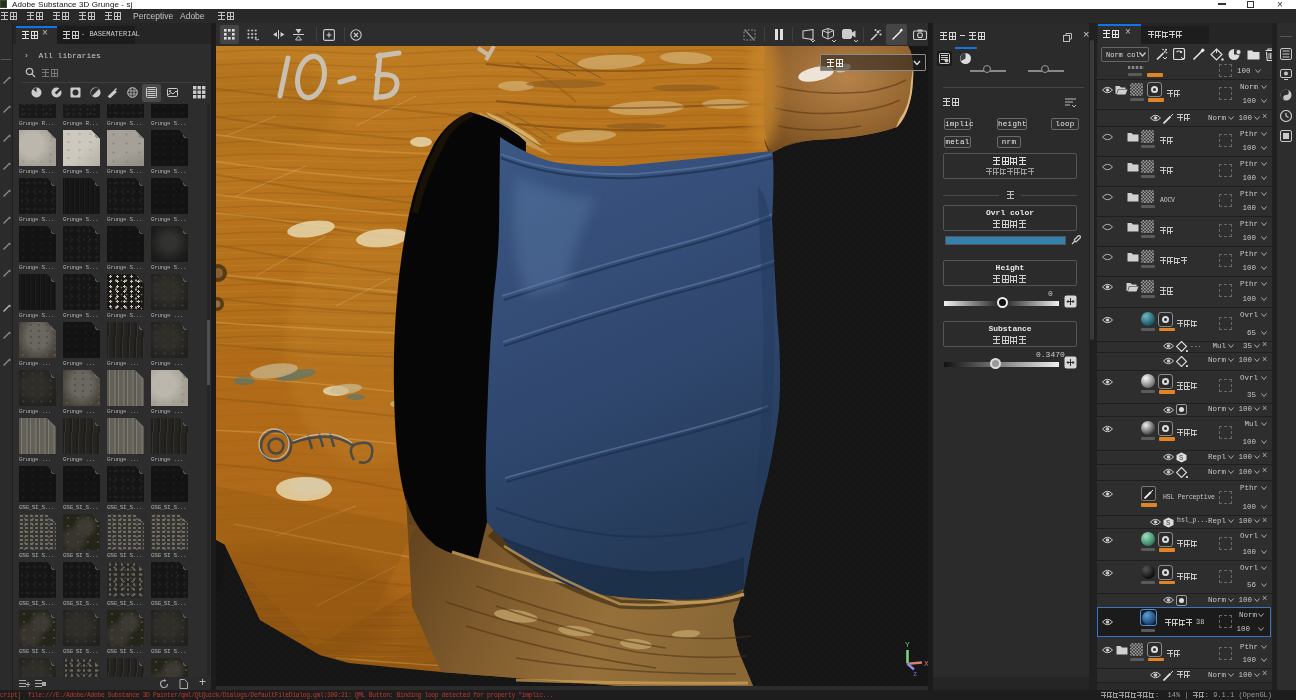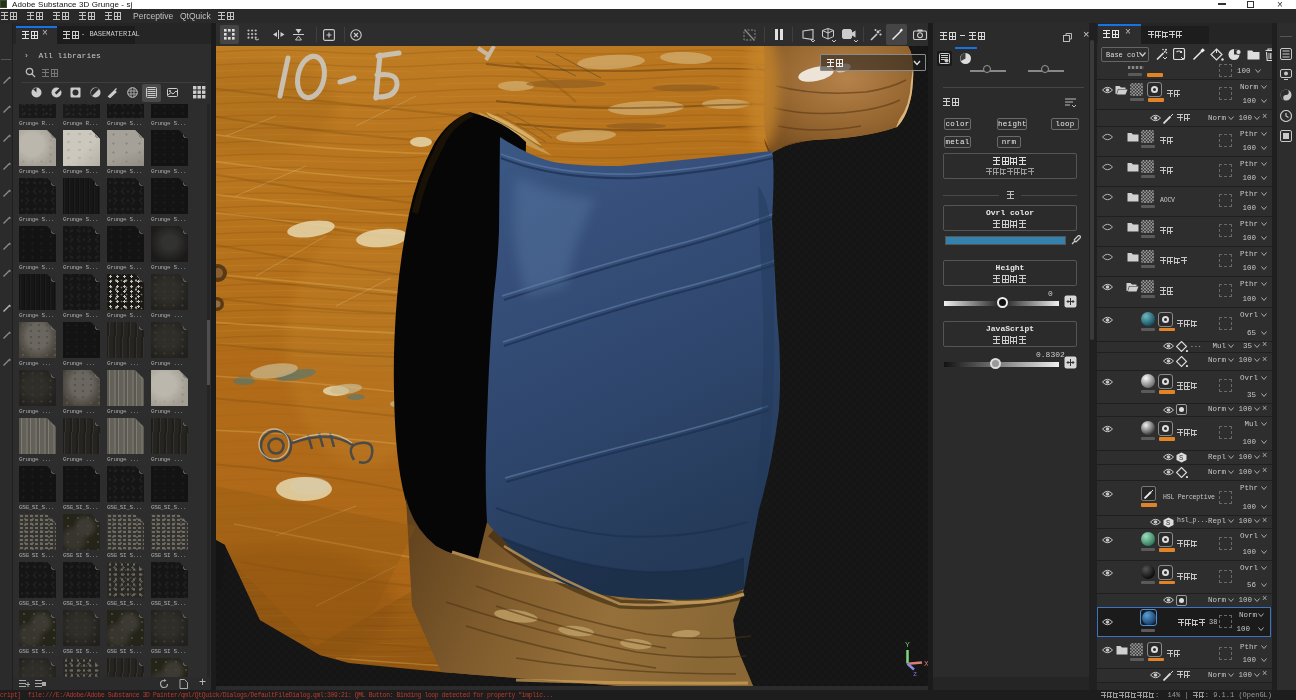--- a/index.html
+++ b/index.html
@@ -35,21 +35,21 @@
 <div class="abs" style="left:1277px;top:0px;font-size:10px;color:#333;line-height:9px">×</div>
 </div>
 <div class="abs" style="left:0;top:9px;width:1296px;height:14px;background:#292929;color:#c2c2c2">
 <div class="abs" style="left:1px;top:3px"><i class="cj a "></i><i class="cj b "></i></div>
 <div class="abs" style="left:27px;top:3px"><i class="cj a "></i><i class="cj b "></i></div>
 <div class="abs" style="left:53px;top:3px"><i class="cj a "></i><i class="cj b "></i></div>
 <div class="abs" style="left:79px;top:3px"><i class="cj a "></i><i class="cj b "></i></div>
 <div class="abs" style="left:105px;top:3px"><i class="cj a "></i><i class="cj b "></i></div>
 <div class="abs" style="left:218px;top:3px"><i class="cj a "></i><i class="cj b "></i></div>
 <div class="abs" style="left:133px;top:1.5px;font-size:8.5px">Perceptive</div>
-<div class="abs" style="left:180px;top:1.5px;font-size:8.5px">QtQuick</div>
+<div class="abs" style="left:180px;top:1.5px;font-size:8.5px">Adobe</div>
 </div>
 <div class="abs" style="left:0;top:23px;width:13px;height:667px;background:#2b2b2b;border-right:1px solid #1f1f1f">
 <div class="abs" style="left:1px;top:36px;width:10px;height:1px;background:#555"></div>
 <svg class="abs" style="left:1.5px;top:52px" width="10" height="10" viewBox="0 0 10 10">
 <path d="M1.5 8.5 L7.5 2.5 M7 2 L8.5 3.5" stroke="#8a8a8a" stroke-width="1.4" fill="none"></path>
     </svg>
 <svg class="abs" style="left:1.5px;top:81px" width="10" height="10" viewBox="0 0 10 10">
 <path d="M1.5 8.5 L7.5 2.5 M7 2 L8.5 3.5" stroke="#8a8a8a" stroke-width="1.4" fill="none"></path>
     </svg>
 <svg class="abs" style="left:1.5px;top:110px" width="10" height="10" viewBox="0 0 10 10">
@@ -658,21 +658,21 @@
 <div class="abs" style="left:37px;top:47px;width:36px;height:1.5px;background:#888"></div>
 <div class="abs" style="left:95px;top:47px;width:36px;height:1.5px;background:#888"></div>
 <div class="abs" style="left:50px;top:42px;width:8px;height:8px;border-radius:50%;border:1.5px solid #999;background:#2b2b2b"></div>
 <div class="abs" style="left:108px;top:42px;width:8px;height:8px;border-radius:50%;border:1.5px solid #999;background:#2b2b2b"></div>
 <div class="abs" style="left:10px;top:64px;width:141px;height:1px;background:#454545"></div>
 <div class="abs" style="left:10px;top:75px;color:#d0d0d0"><i class="cj a "></i><i class="cj b "></i></div>
 <svg class="abs" style="left:132px;top:75px" width="11" height="10" viewBox="0 0 11 10">
       <path d="M0 1 H11 M0 4 H8 M0 7 H5" stroke="#bbb" stroke-width="1.2"></path>
       <path d="M7 7 l2 2 l2 -2" stroke="#bbb" fill="none" stroke-width="1"></path>
     </svg>
-<div class="abs mono" style="left:11px;top:95px;width:27px;height:12px;border:1px solid #6a6a6a;border-radius:2px;background:#2e2e2e;color:#e8e8e8;font-size:7.5px;text-align:center;line-height:11px;letter-spacing:0.3px">color</div>
+<div class="abs mono" style="left:11px;top:95px;width:27px;height:12px;border:1px solid #6a6a6a;border-radius:2px;background:#2e2e2e;color:#e8e8e8;font-size:7.5px;text-align:center;line-height:11px;letter-spacing:0.3px">implic</div>
 <div class="abs mono" style="left:64px;top:95px;width:30px;height:12px;border:1px solid #6a6a6a;border-radius:2px;background:#2e2e2e;color:#e8e8e8;font-size:7.5px;text-align:center;line-height:11px;letter-spacing:0.3px">height</div>
 <div class="abs mono" style="left:118px;top:95px;width:28px;height:12px;border:1px solid #6a6a6a;border-radius:2px;background:#2e2e2e;color:#e8e8e8;font-size:7.5px;text-align:center;line-height:11px;letter-spacing:0.3px">loop</div>
 <div class="abs mono" style="left:11px;top:113px;width:27px;height:12px;border:1px solid #6a6a6a;border-radius:2px;background:#2e2e2e;color:#e8e8e8;font-size:7.5px;text-align:center;line-height:11px;letter-spacing:0.3px">metal</div>
 <div class="abs mono" style="left:64px;top:113px;width:24px;height:12px;border:1px solid #6a6a6a;border-radius:2px;background:#2e2e2e;color:#e8e8e8;font-size:7.5px;text-align:center;line-height:11px;letter-spacing:0.3px">nrm</div>
 <div class="abs" style="left:10px;top:130px;width:134px;height:26px;border:1px solid #555;border-radius:2px"></div>
 <div class="abs" style="left:60px;top:134px;color:#ddd"><i class="cj a "></i><i class="cj b "></i><i class="cj c "></i><i class="cj a "></i></div>
 <div class="abs" style="left:53px;top:145px;color:#999"><i class="cj a s"></i><i class="cj b s"></i><i class="cj c s"></i><i class="cj a s"></i><i class="cj b s"></i><i class="cj c s"></i><i class="cj a s"></i></div>
 <div class="abs" style="left:10px;top:172px;width:56px;height:1px;background:#4a4a4a"></div>
 <div class="abs" style="left:88px;top:172px;width:56px;height:1px;background:#4a4a4a"></div>
 <div class="abs" style="left:73.5px;top:168px;color:#bbb"><i class="cj a "></i></div>
@@ -687,41 +687,41 @@
 <div class="abs mono" style="left:0;top:240px;width:154px;text-align:center;color:#e8e8e8;font-size:8px;font-weight:bold">Height</div>
 <div class="abs" style="left:60px;top:252px;color:#ccc"><i class="cj a "></i><i class="cj b "></i><i class="cj c "></i><i class="cj a "></i></div>
 <div class="abs mono" style="left:115px;top:266px;color:#ccc;font-size:8px">0</div>
 <div class="abs" style="left:11px;top:278px;width:115px;height:5px;background:linear-gradient(90deg,#f0f0f0,#222 49%,#222 51%,#f0f0f0)"></div>
 <div class="abs" style="left:64px;top:274px;width:11px;height:11px;border-radius:50%;background:#111;border:2px solid #eee"></div>
 <svg class="abs" style="left:131px;top:272px" width="13" height="13" viewBox="0 0 13 13">
       <rect x="0.5" y="0.5" width="12" height="12" rx="2" fill="#d8d8d8"></rect>
       <path d="M3 6.5 H10 M6.5 3 V10 M3 6.5 l1.5 -1.5 M3 6.5 l1.5 1.5 M10 6.5 l-1.5 -1.5 M10 6.5 l-1.5 1.5" stroke="#333" stroke-width="1"></path>
     </svg>
 <div class="abs" style="left:10px;top:298px;width:134px;height:26px;border:1px solid #555;border-radius:2px"></div>
-<div class="abs mono" style="left:0;top:301px;width:154px;text-align:center;color:#e8e8e8;font-size:8px;font-weight:bold">JavaScript</div>
+<div class="abs mono" style="left:0;top:301px;width:154px;text-align:center;color:#e8e8e8;font-size:8px;font-weight:bold">Substance</div>
 <div class="abs" style="left:60px;top:313px;color:#ccc"><i class="cj a "></i><i class="cj b "></i><i class="cj c "></i><i class="cj a "></i></div>
-<div class="abs mono" style="left:103px;top:327px;color:#ccc;font-size:8px">0.8302</div>
+<div class="abs mono" style="left:103px;top:327px;color:#ccc;font-size:8px">0.3470</div>
 <div class="abs" style="left:11px;top:339px;width:115px;height:5px;background:linear-gradient(90deg,#111,#f0f0f0)"></div>
 <div class="abs" style="left:57px;top:335px;width:11px;height:11px;border-radius:50%;background:#999;border:2px solid #ddd"></div>
 <svg class="abs" style="left:131px;top:333px" width="13" height="13" viewBox="0 0 13 13">
       <rect x="0.5" y="0.5" width="12" height="12" rx="2" fill="#d8d8d8"></rect>
       <path d="M3 6.5 H10 M6.5 3 V10 M3 6.5 l1.5 -1.5 M3 6.5 l1.5 1.5 M10 6.5 l-1.5 -1.5 M10 6.5 l-1.5 1.5" stroke="#333" stroke-width="1"></path>
     </svg>
 <div class="abs" style="left:0;top:654px;width:163px;height:13px;background:#252525"></div>
 </div>
 <div class="abs" style="left:1089px;top:23px;width:8px;height:667px;background:#202020"></div>
 <div class="abs" style="left:1090px;top:40px;width:4px;height:300px;background:#3a3a3a;border-radius:2px"></div>
 <div class="abs" style="left:1097px;top:23px;width:175px;height:667px;background:#2e2e2e;overflow:hidden">
 <div class="abs" style="left:0;top:0;width:175px;height:21px;background:#252525"></div>
 <div class="abs" style="left:1px;top:1px;width:43px;height:20px;background:#2e2e2e;border-top:2.5px solid #1473e6"></div>
 <div class="abs" style="left:6px;top:7px;color:#e8e8e8"><i class="cj a "></i><i class="cj b "></i></div>
 <div class="abs" style="left:28px;top:3px;color:#bbb;font-size:10px">×</div>
 <div class="abs" style="left:44px;top:3px;width:68px;height:18px;background:#1d1d1d"></div>
 <div class="abs" style="left:51px;top:8px;color:#ccc"><i class="cj a s"></i><i class="cj b s"></i><i class="cj c s"></i><i class="cj a s"></i><i class="cj b s"></i></div>
-<div class="abs mono" style="left:4px;top:24px;width:48px;height:15px;border:1px solid #666;border-radius:2px;color:#ddd;font-size:7px;line-height:14px;padding-left:4px">Base col</div>
+<div class="abs mono" style="left:4px;top:24px;width:48px;height:15px;border:1px solid #666;border-radius:2px;color:#ddd;font-size:7px;line-height:14px;padding-left:4px">Norm col</div>
 <svg class="abs" style="left:42px;top:29px" width="7" height="5" viewBox="0 0 7 5">
       <path d="M0.5 0.5 L3.5 4 L6.5 0.5" stroke="#ccc" stroke-width="1.2" fill="none"></path>
     </svg>
 <svg class="abs" style="left:59px;top:25px" width="12" height="13" viewBox="0 0 12 13">
       <path d="M1 11.5 L7.5 5" stroke="#ddd" stroke-width="1.7"></path>
       <path d="M8 4.5 l1.5 -1.5" stroke="#ddd" stroke-width="1.2"></path>
       <circle cx="10" cy="1.8" r="1" fill="#ddd"></circle>
       <circle cx="7" cy="1.5" r="0.8" fill="#ddd"></circle>
       <circle cx="10.5" cy="4.8" r="0.8" fill="#ddd"></circle>
       <path d="M7 9 l2 2 l2 -2" stroke="#ddd" stroke-width="1" fill="none"></path>
@@ -1172,21 +1172,21 @@
     <div class="abs" style="left:165px;top:570.0px;color:#aaa;font-size:9px">×</div>
     <div class="abs" style="left:0;top:584px;width:175px;height:1px;background:#1f1f1f"></div>
     <div class="abs" style="left:0px;top:584px;width:174px;height:30px;background:#1b1b1b;border:1px solid #3a75c4"></div>
     <svg class="abs" style="left:5px;top:595px" width="11" height="8" viewBox="0 0 11 8">
       <path d="M0.5 4 Q5.5 -1.5 10.5 4 Q5.5 9.5 0.5 4 Z" fill="none" stroke="#c8c8c8" stroke-width="1"></path>
       <circle cx="5.5" cy="4" r="1.8" fill="#c8c8c8"></circle>
     </svg>
     <div class="abs" style="left:43px;top:586px;width:17px;height:17px;border:1.2px solid #4a90d8;border-radius:3px"></div>
     <div class="abs" style="left:45px;top:588px;width:14px;height:14px;border-radius:50%;background:radial-gradient(circle at 35% 30%,#5aa0d8,#173a66 75%)"></div>
     <div class="abs" style="left:44px;top:606px;width:14px;height:3px;background:#5a5a5a;border-radius:1px"></div>
-    <div class="abs" style="left:81px;top:595px;color:#c6c6c6;display:flex;align-items:center">
+    <div class="abs" style="left:68px;top:595px;color:#c6c6c6;display:flex;align-items:center">
       <i class="cj a s"></i>
       <i class="cj b s"></i>
       <i class="cj c s"></i>
       <i class="cj a s"></i>
       <span class="mono" style="font-size:7px;margin-left:3px">38</span>
     </div>
     <div class="abs" style="left:122px;top:592px;width:13px;height:13px;border:1px dashed #686868"></div>
     <div class="abs mono" style="left:142px;top:588px;font-size:7.5px;color:#c6c6c6;width:16px;text-align:right">Norm</div>
     <svg class="abs" style="left:161px;top:590px" width="6" height="5" viewBox="0 0 6 5">
       <path d="M0.5 0.5 L3 3.5 L5.5 0.5" stroke="#aaa" stroke-width="1" fill="none"></path>

